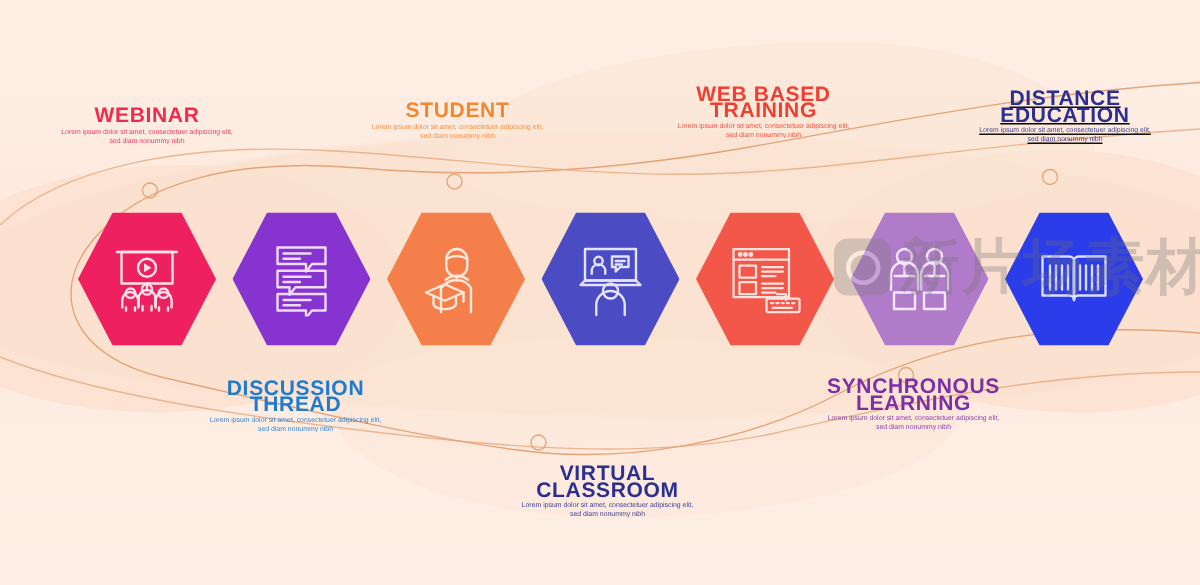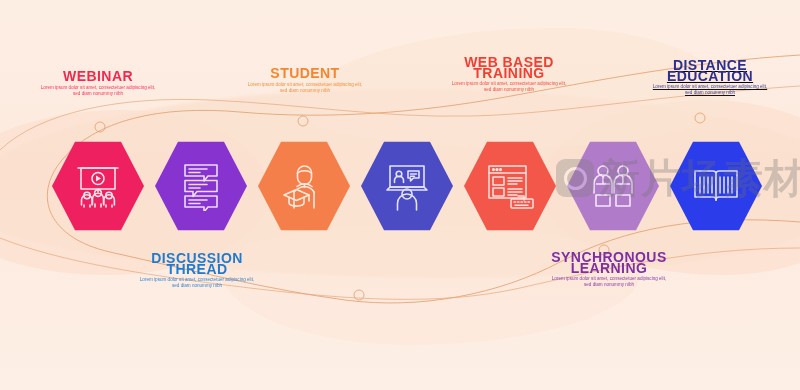--- a/index.html
+++ b/index.html
@@ -311,20 +311,24 @@
   <div class="callout" style="left:38px; top:71px;">
     <p class="title" style="color:#f2294f;">WEBINAR</p>
     <p class="body" style="color:#f2294f;">Lorem ipsum dolor sit amet, consectetuer adipiscing elit, sed diam nonummy nibh</p>
   </div>
 
   <div class="callout" style="left:245px; top:68px;text-align:center;">
     <p class="title" style="color:#f5862e;">STUDENT</p>
     <p class="body" style="color:#f5862e;">Lorem ipsum dolor sit amet, consectetuer adipiscing elit, sed diam nonummy nibh</p>
   </div>
 
+  <div class="callout" style="left:345px; top:310px;">
+    <p class="title" style="color:#2b2f8f;">VIRTUAL CLASSROOM</p>
+    <p class="body" style="color:#2b2f8f;">Lorem ipsum dolor sit amet, consectetuer adipiscing elit, sed diam nonummy nibh</p>
+  </div>
 
   <div class="callout" style="left:449px; top:57px;">
     <p class="title" style="color:#ef3f33;">WEB BASED TRAINING</p>
     <p class="body" style="color:#ef3f33;">Lorem ipsum dolor sit amet, consectetuer adipiscing elit, sed diam nonummy nibh</p>
   </div>
 
   <div class="callout" style="left:549px; top:252px;text-align:center;">
     <p class="title" style="color:#7d2fa5;">SYNCHRONOUS LEARNING</p>
     <p class="body" style="color:#7d2fa5;">Lorem ipsum dolor sit amet, consectetuer adipiscing elit, sed diam nonummy nibh</p>
   </div>

